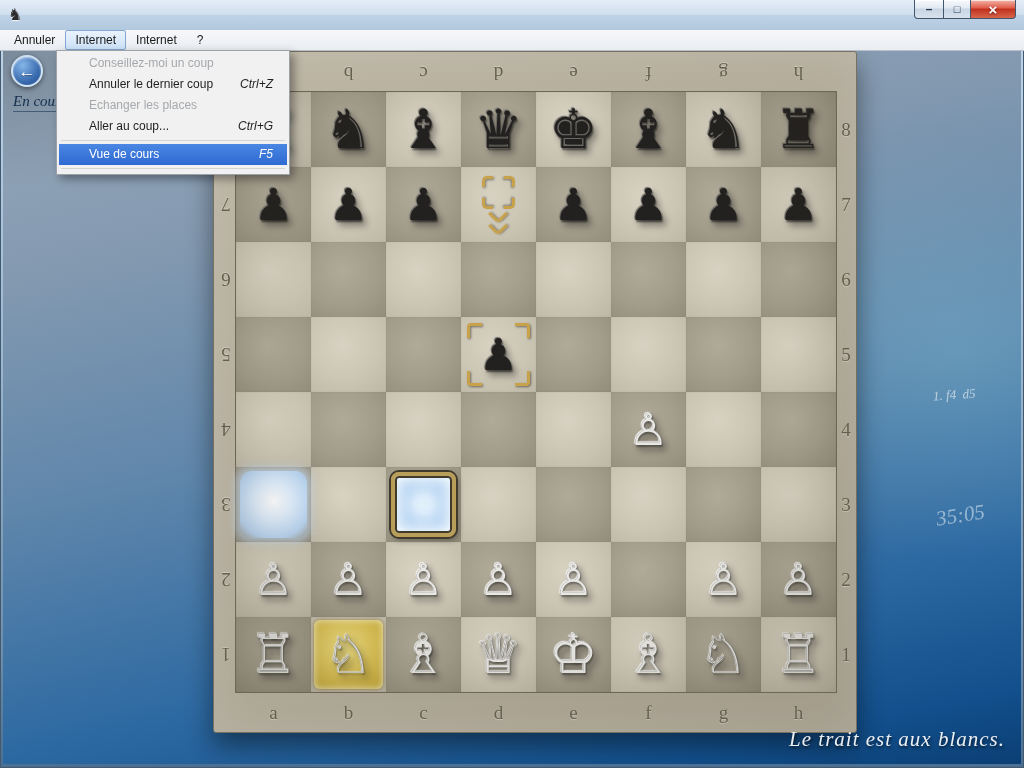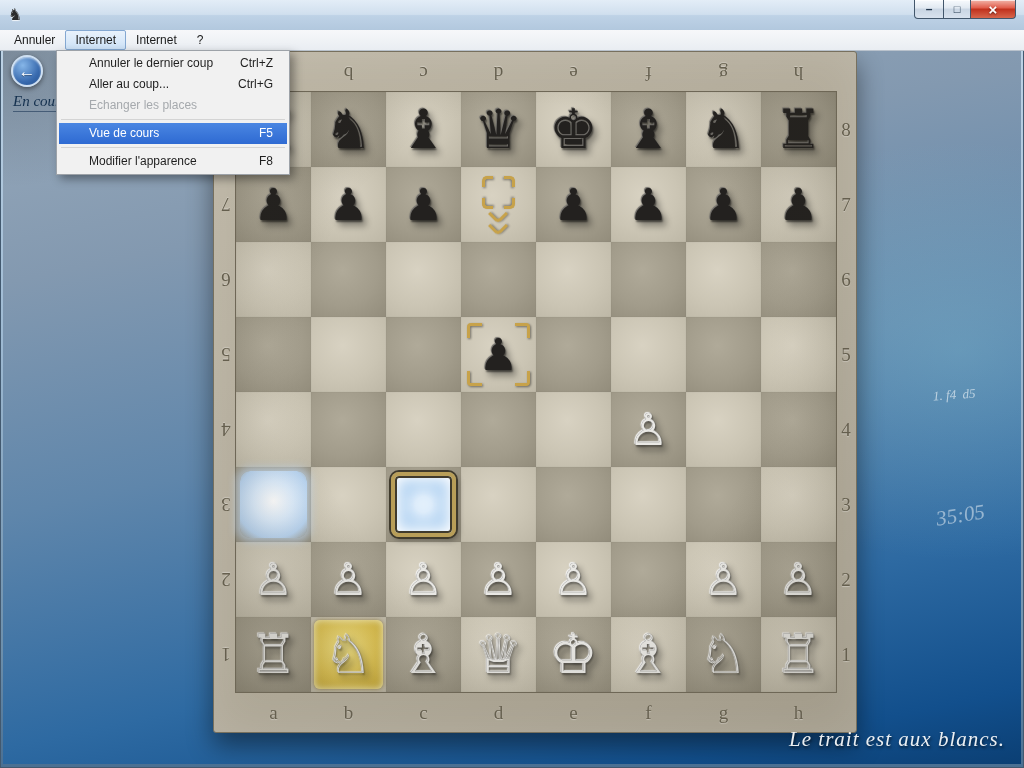--- a/index.html
+++ b/index.html
@@ -109,21 +109,21 @@
   .clock { position:absolute; left:933px; top:452px; font-family:"Liberation Serif", serif; font-style:italic;
     font-size:21px; color:rgba(255,255,255,.48); transform:rotate(-9deg); z-index:4; }
   .turn-status { position:absolute; right:16px; bottom:12px; font-family:"Liberation Serif", serif; font-style:italic;
     font-size:21px; letter-spacing:1px; color:rgba(255,255,255,.92);
     text-shadow:1px 2px 3px rgba(0,0,0,.6); z-index:4; }
   
   .context-menu { position:absolute; left:56px; top:50px; width:234px; z-index:300;
     background:#f1f1f1; border:1px solid #9da2a8; padding:2px; box-shadow:4px 4px 9px rgba(0,0,0,.38); }
   .menu-item { display:flex; justify-content:space-between; align-items:center;
     padding:3px 14px 4px 30px; font-size:12px; color:#1f1f1f; cursor:default; }
-  .menu-item .short { margin-left:18px; color:#1f1f1f; }
+  .menu-item .short { margin-left:18px; color:#1f1f1f;font-style:italic; }
   .menu-item.disabled, .menu-item.disabled .short { color:#a5a9ad; }
   .menu-item.selected { background:linear-gradient(#4a86e2,#2e6ad2); color:#fff; }
   .menu-item.selected .short { color:#fff; }
   .menu-sep { height:1px; background:#d4d4d4; margin:3px 2px; }
 </style>
 </head>
 <body>
 
 <div class="window">
   <div class="titlebar">
@@ -308,36 +308,36 @@
         <div class="coord cleft" style="top: 565px;">1</div>
         <div class="coord cright" style="top: 565px;">1</div>
       </div>
 
     <div class="move-list">1. f4  d5</div>
     <div class="clock">35:05</div>
     <div class="turn-status">Le trait est aux blancs.</div>
   </div>
 
   <div class="context-menu">
+      <div class="menu-item disabled">
+        <span>Conseillez-moi un coup</span>
+        <span class="short"></span>
+      </div>
       <div class="menu-item">
         <span>Annuler le dernier coup</span>
         <span class="short">Ctrl+Z</span>
       </div>
+      <div class="menu-item disabled">
+        <span>Echanger les places</span>
+        <span class="short"></span>
+      </div>
       <div class="menu-item">
         <span>Aller au coup...</span>
         <span class="short">Ctrl+G</span>
-      </div>
-      <div class="menu-item disabled">
-        <span>Echanger les places</span>
-        <span class="short"></span>
       </div>
       <div class="menu-sep"></div>
       <div class="menu-item selected">
         <span>Vue de cours</span>
         <span class="short">F5</span>
       </div>
       <div class="menu-sep"></div>
-      <div class="menu-item">
-        <span>Modifier l'apparence</span>
-        <span class="short">F8</span>
-      </div>
     </div>
 </div>
 
 </body></html>

